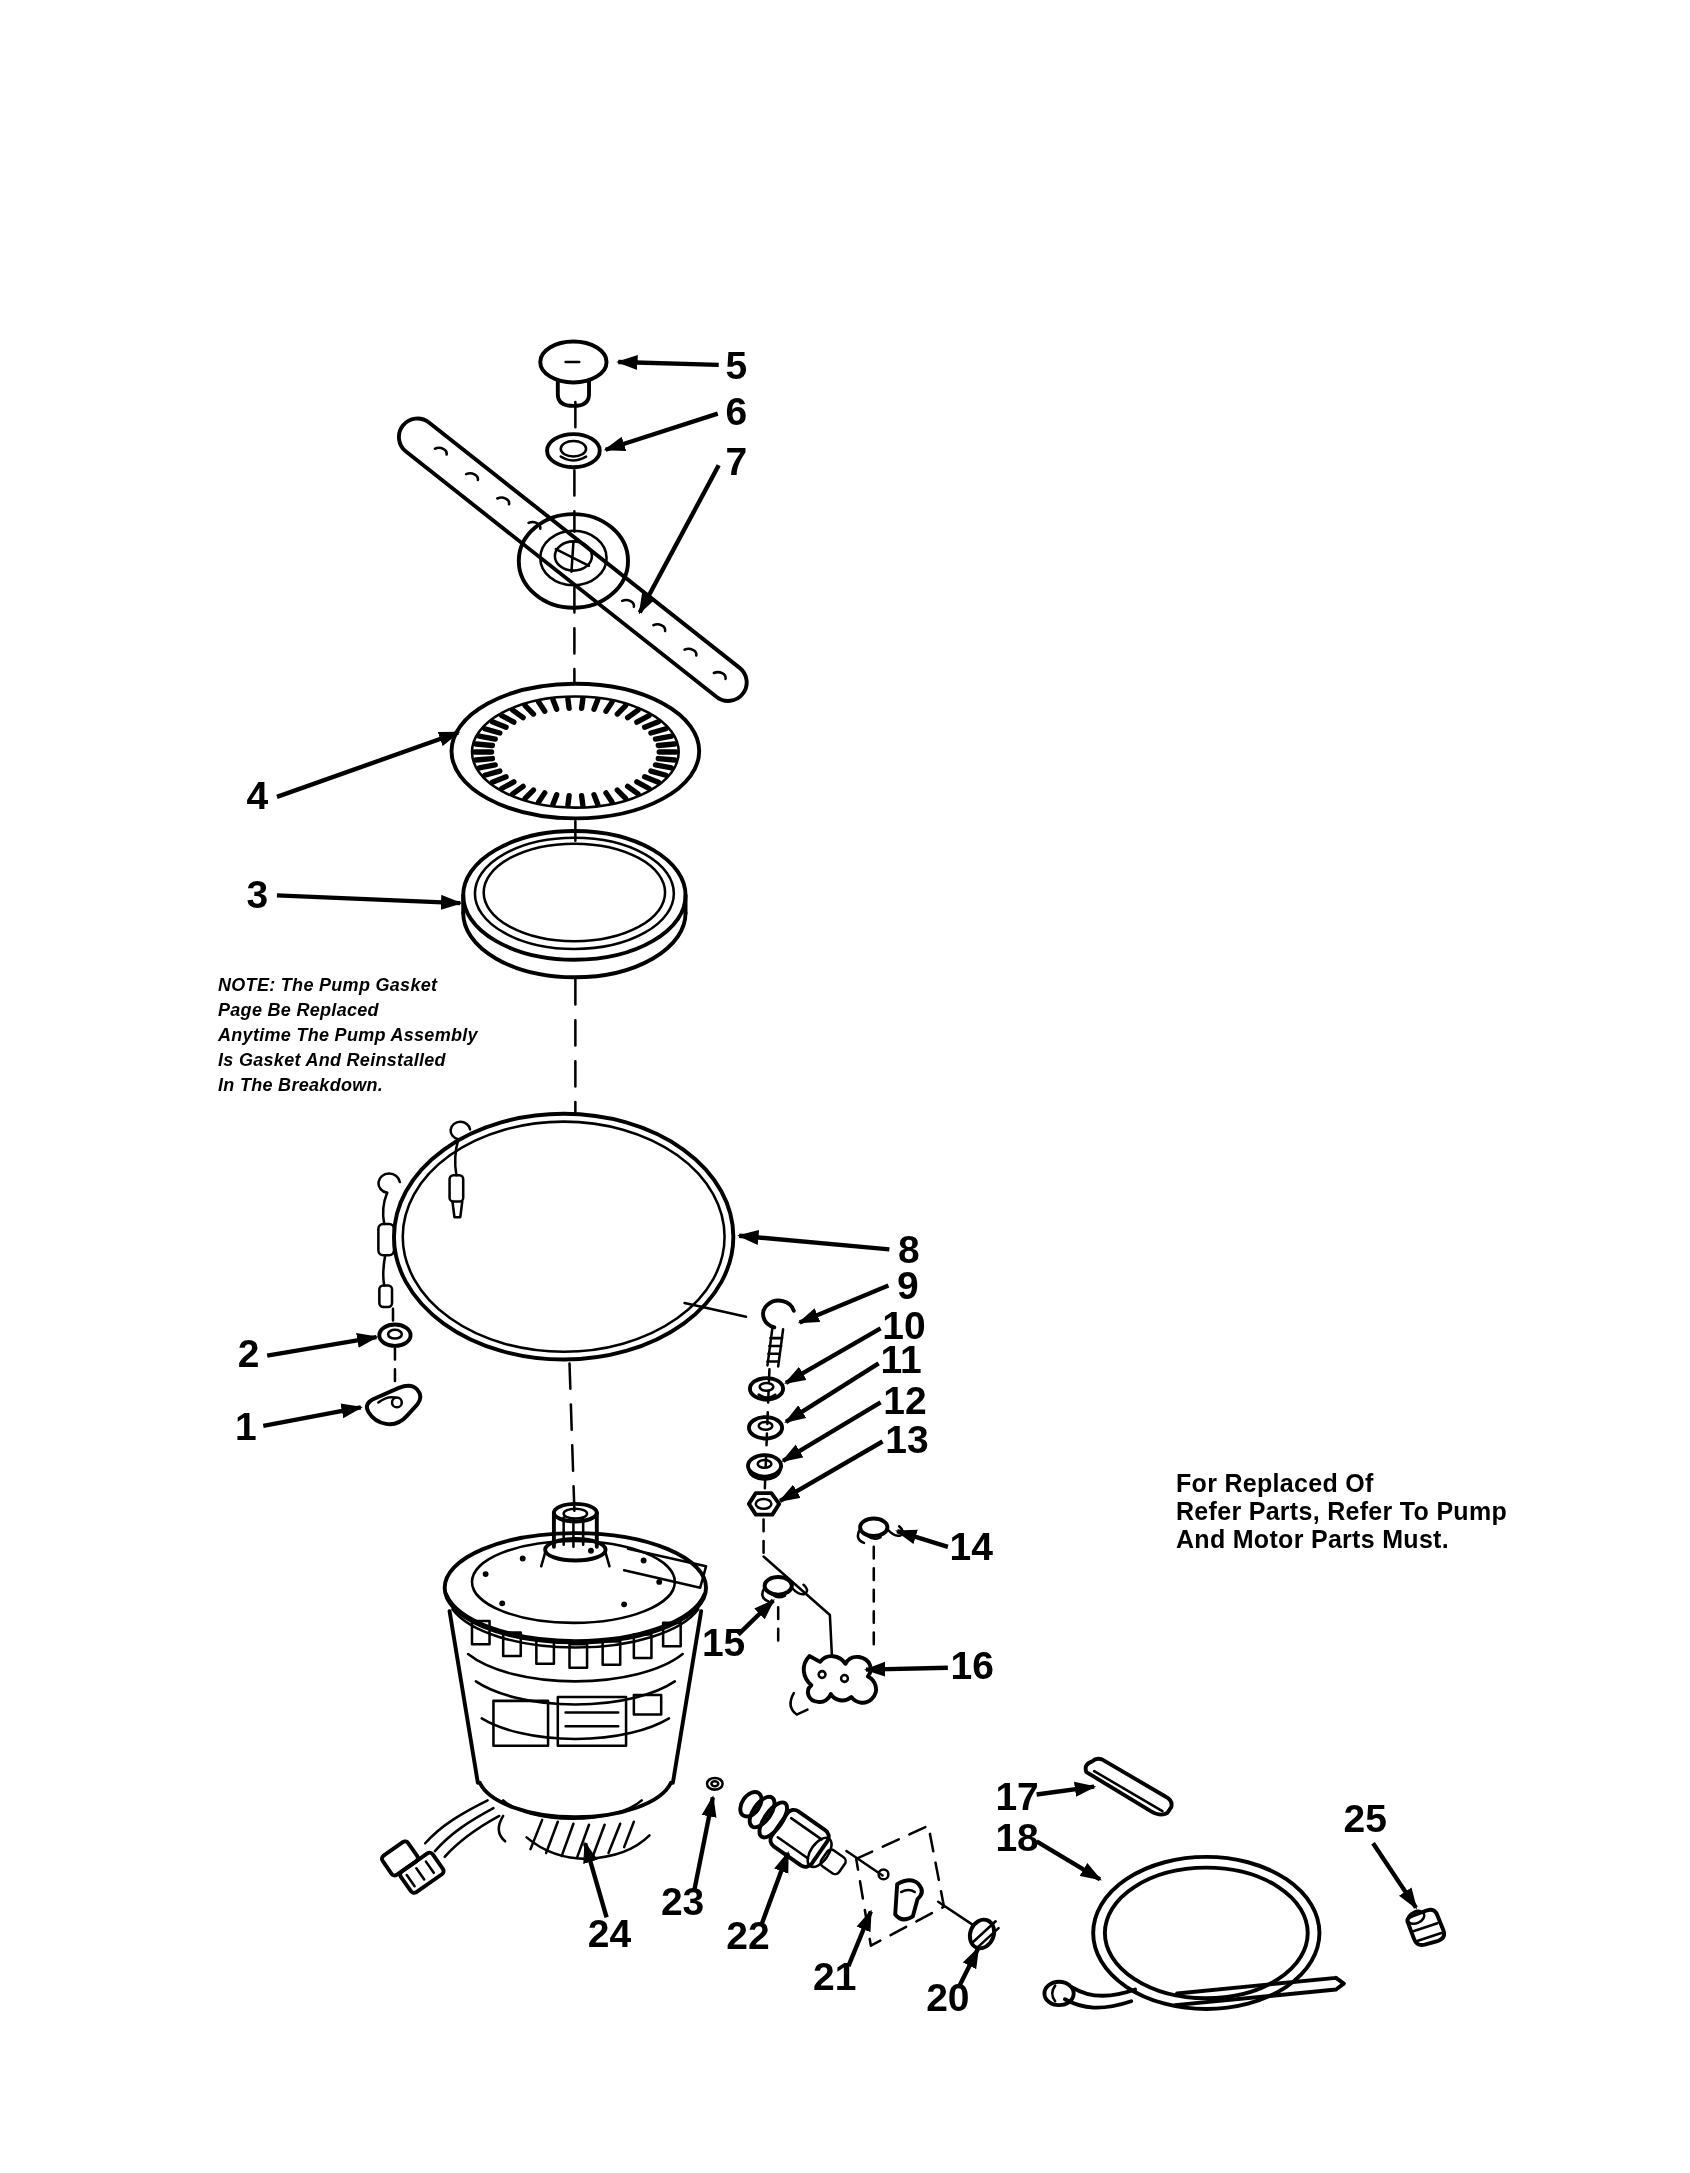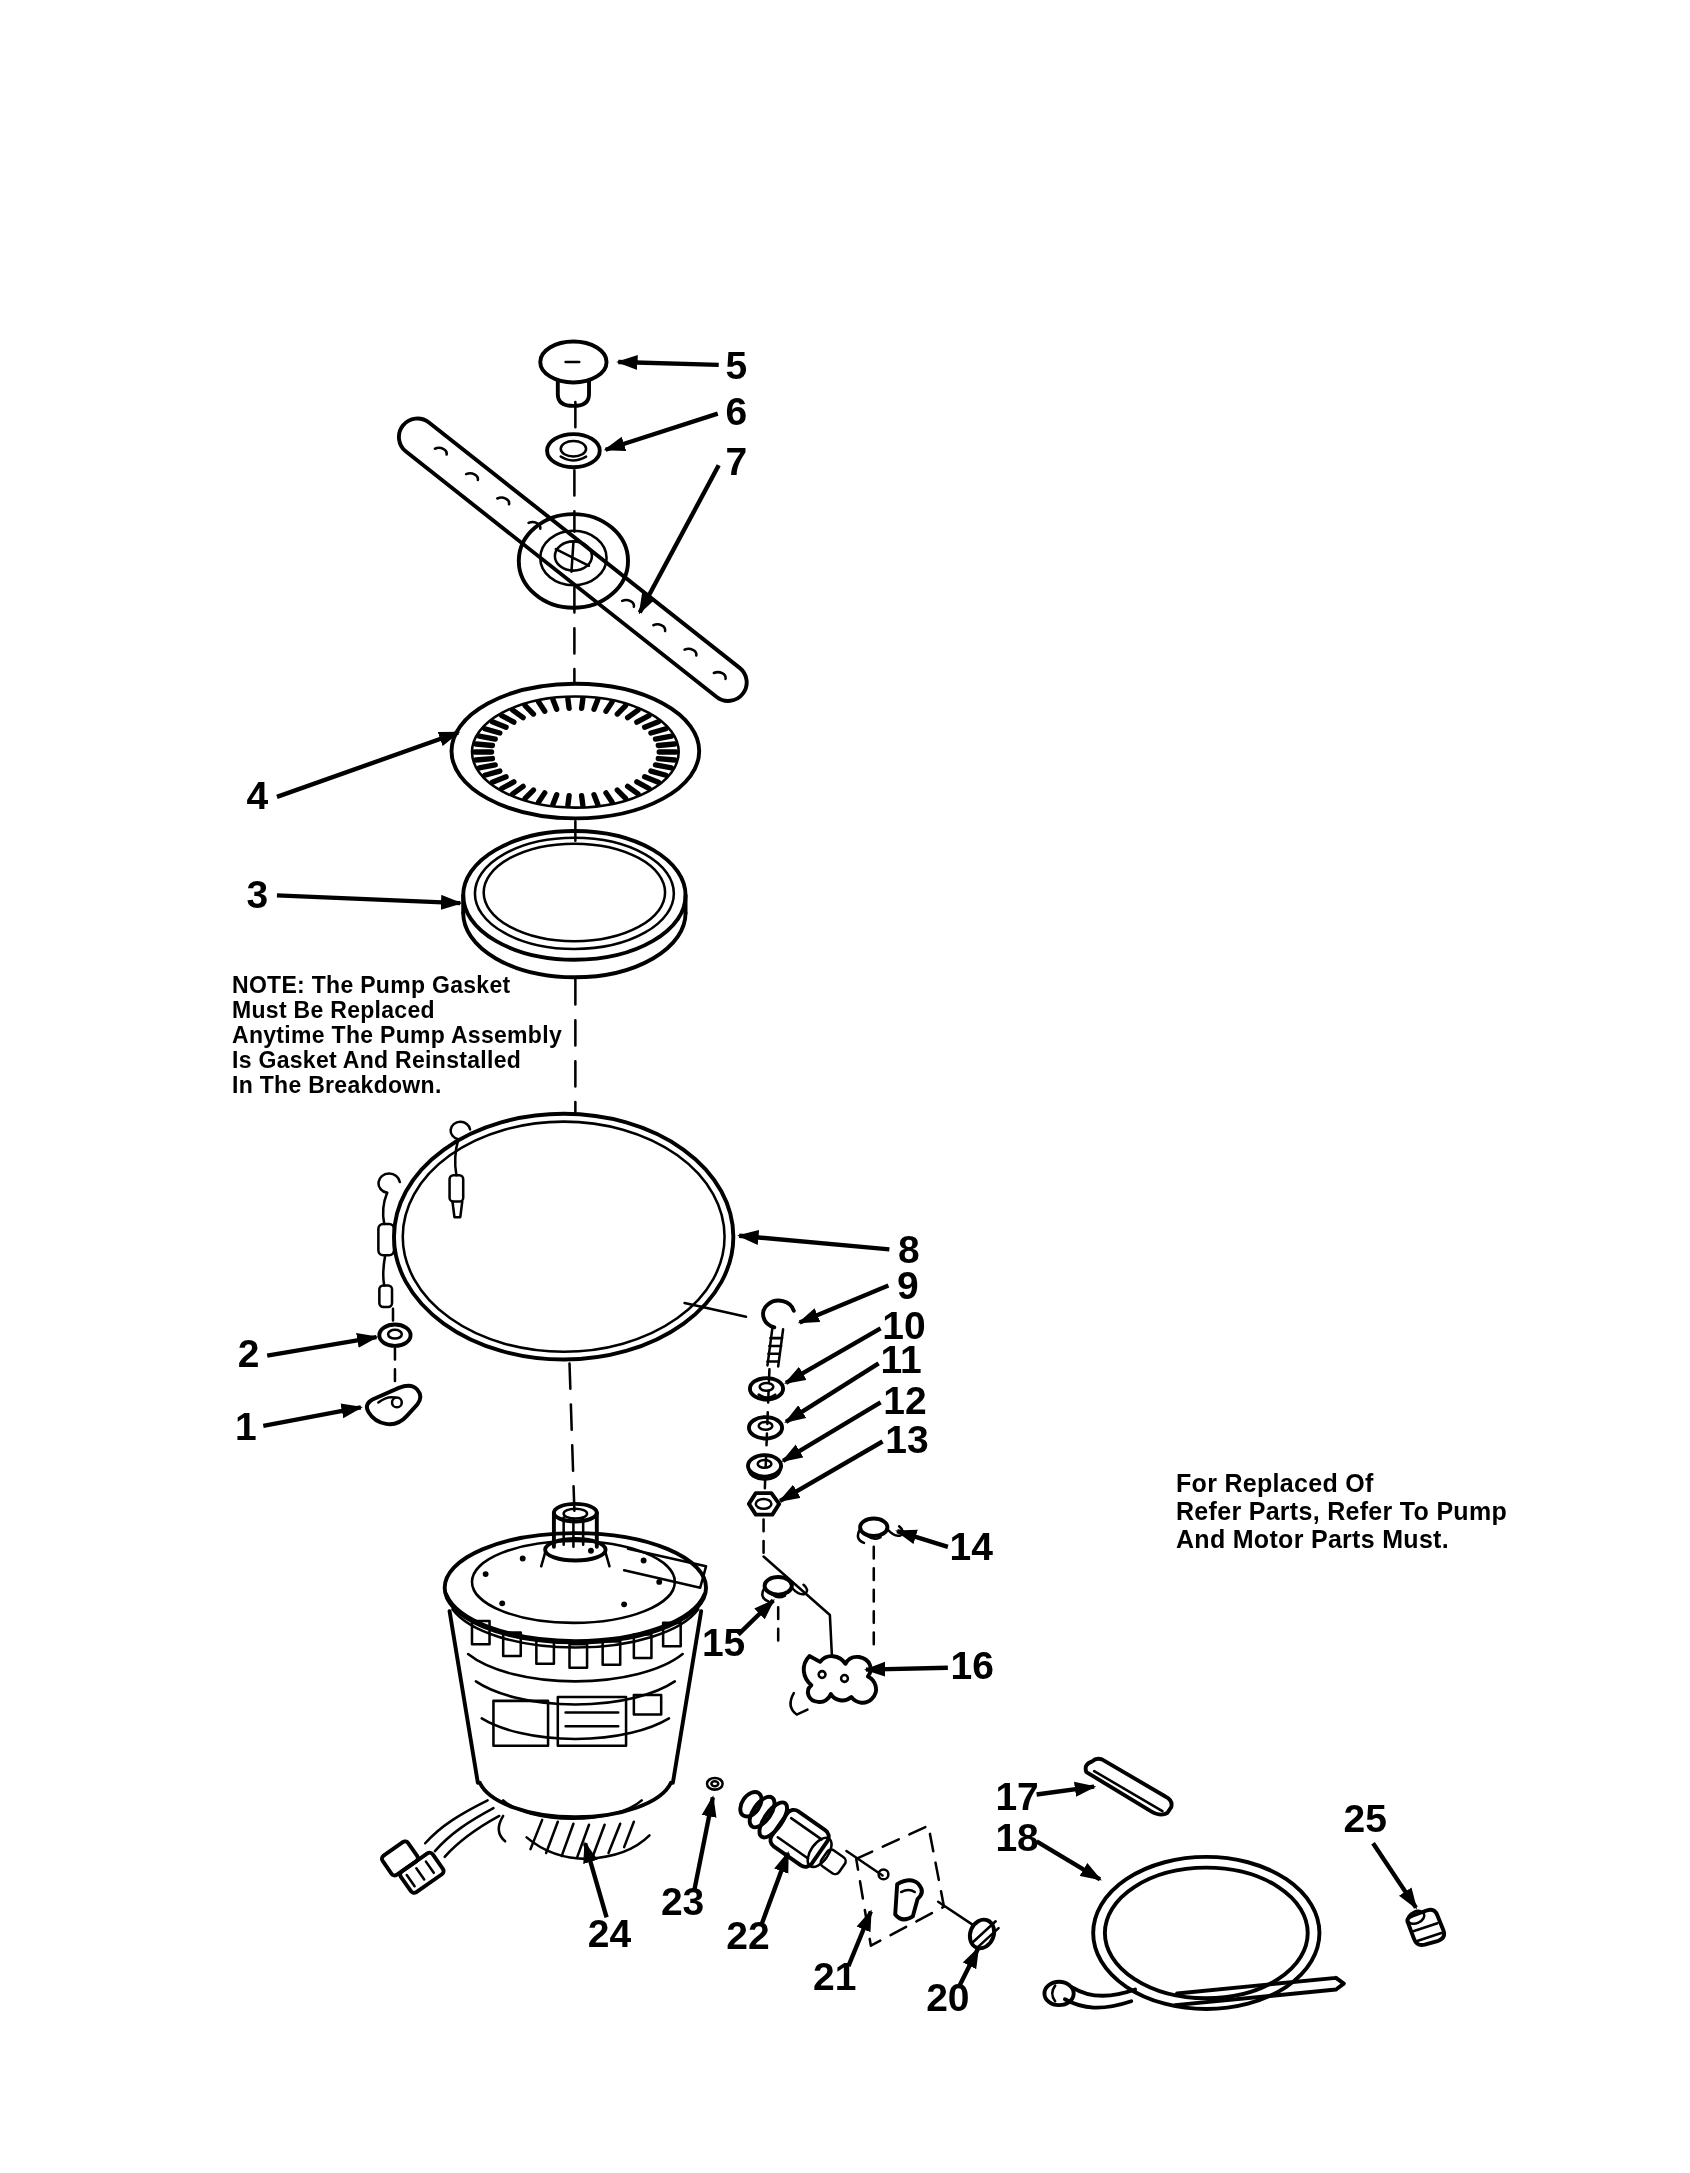--- a/index.html
+++ b/index.html
@@ -15,21 +15,21 @@
   .fdash{stroke-dasharray:12 10;}
   .boxdash{stroke-dasharray:18 12;}
   .solidfill{fill:#000;stroke:none;}
   text.callout{
     font-family:"Liberation Sans",sans-serif;font-weight:bold;font-size:40px;
     fill:#000;text-anchor:middle;
   }
   line.leader{stroke:#000;stroke-width:4.5;fill:none;}
   
   .note{position:absolute;color:#000;font-weight:bold;white-space:nowrap;}
-  .note-gasket{left:232px;top:973px;font-size:23px;line-height:25px;letter-spacing:0.3px;}
+  .note-gasket{left:218px;top:973px;font-size:18px;line-height:25px;letter-spacing:0.3px;font-style:italic;}
   .note-breakdown{left:1176px;top:1469px;font-size:25px;line-height:28px;letter-spacing:0.3px;}
 </style>
 </head>
 <body>
 
 <div class="stage">
 
   <svg class="art" width="1690" height="2174" viewBox="0 0 1733 2229">
     <defs>
       <marker id="arw" viewBox="0 0 20 14" refX="18" refY="7" markerWidth="22" markerHeight="16" orient="auto" markerUnits="userSpaceOnUse">
@@ -359,21 +359,21 @@
         <text x="700" y="1964" class="callout">23</text>
         <line x1="622" y1="1966" x2="600" y2="1890" class="leader" marker-end="url(#arw)"></line>
         <text x="625" y="1996" class="callout">24</text>
         <line x1="1408" y1="1890" x2="1452" y2="1956" class="leader" marker-end="url(#arw)"></line>
         <text x="1400" y="1878" class="callout">25</text>
       </g>
   </svg>
 
   <div class="note note-gasket">
       <div>NOTE: The Pump Gasket</div>
-      <div>Must Be Replaced</div>
+      <div>Page Be Replaced</div>
       <div>Anytime The Pump Assembly</div>
       <div>Is Gasket And Reinstalled</div>
       <div>In The Breakdown.</div>
     </div>
 
   <div class="note note-breakdown">
       <div>For Replaced Of</div>
       <div>Refer Parts, Refer To Pump</div>
       <div>And Motor Parts Must.</div>
     </div>

